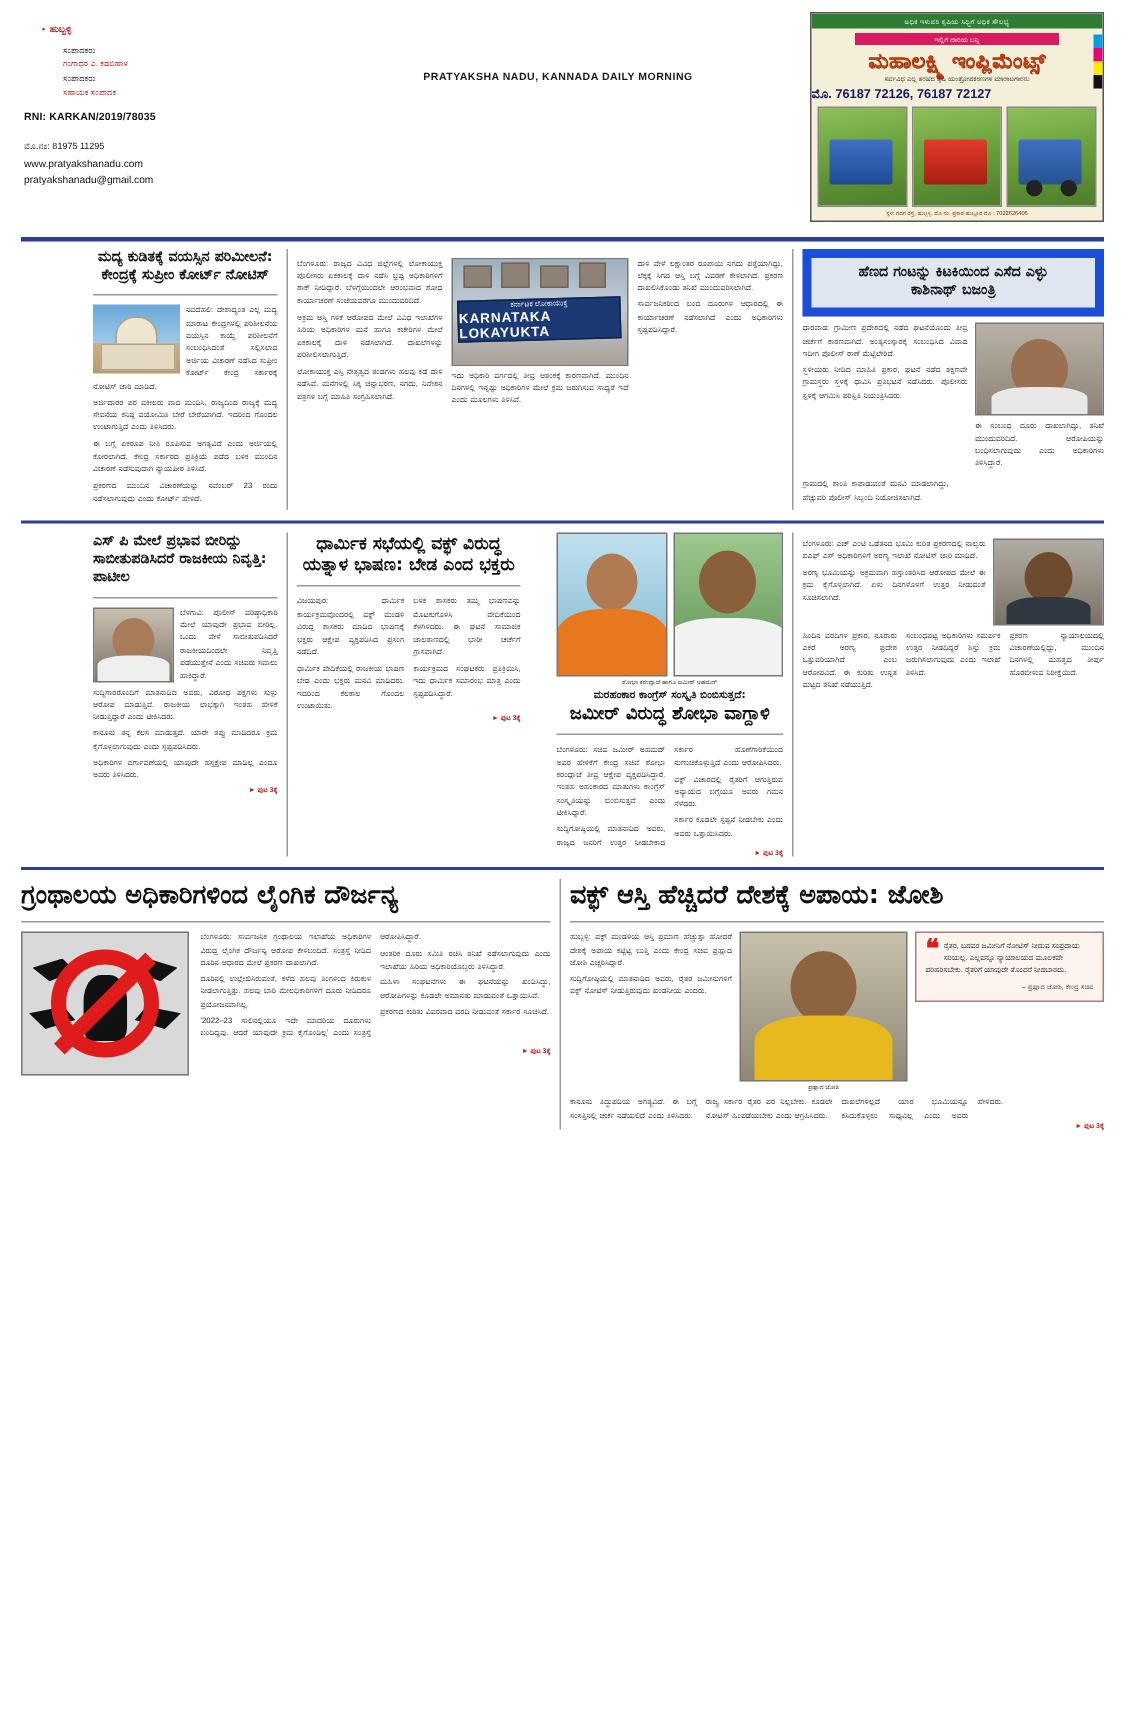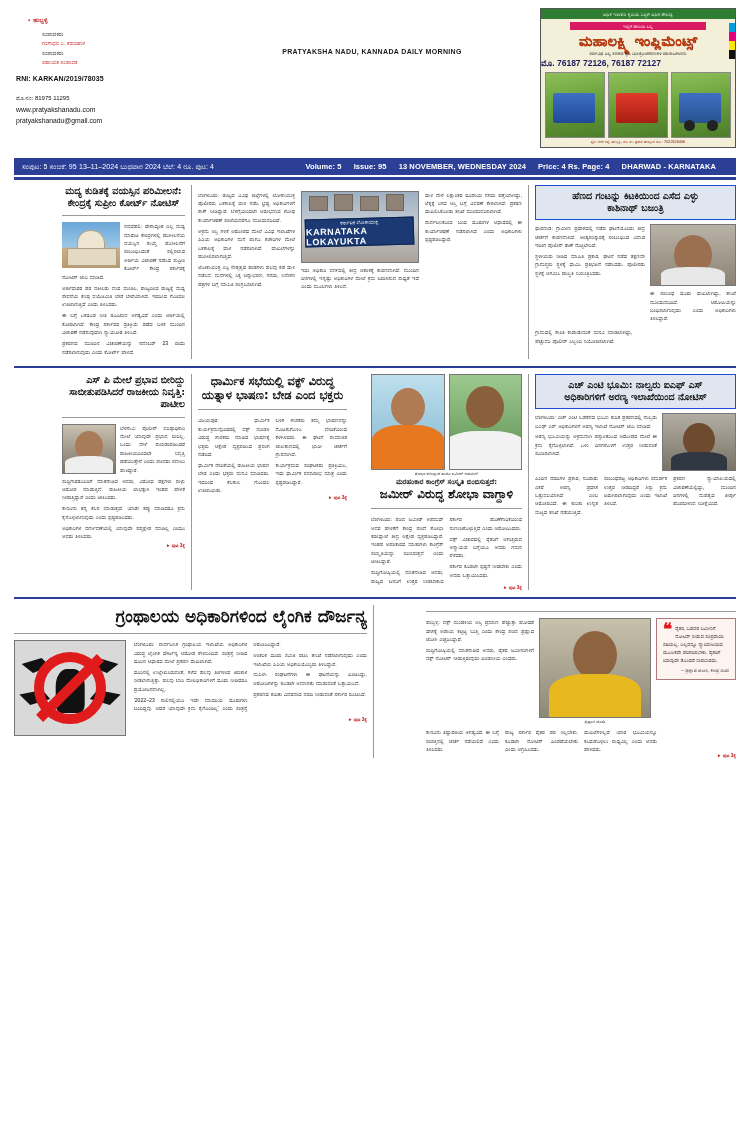--- a/index.html
+++ b/index.html
@@ -89,26 +89,26 @@
   .col-right { width: 208px; padding-left: 6px; border-left: 1px solid #999; }
 
   
   .hl-red-big {
     color: #e01b1b; font-family: "DejaVu Sans", sans-serif;
     font-weight: bold; font-size: 25px; text-align: center; line-height: 1.15;
     letter-spacing: .3px; text-shadow: .4px .4px 0 #8e0f0f;
   }
   .hl-blk {
     font-family: "DejaVu Sans", sans-serif; font-weight: bold;
-    font-size: 11.5px; line-height: 1.3; color: #111; text-align: right;
+    font-size: 11.5px; line-height: 1.3; color: #111;
   }
   .hl-blk.center { text-align: center; }
   .hl-small { font-size: 9.5px; }
   .hl-box {
-    border: 1px solid #1d4ed8; background: #dfe6ef; text-align: center;
+    border: 6px solid #1d4ed8; background: #dfe6ef; text-align: center;
     padding: 4px 20px; font-family:"DejaVu Sans",sans-serif; font-weight:bold;
     font-size: 9.5px; line-height: 1.35;
   }
 
   
   .bodytext { font-size: 5.2px; line-height: 1.62; text-align: justify; color: #1a1a1a; word-spacing: .4px; }
   .bodytext p { margin-bottom: 2.5px; }
   .cols2 { column-count: 2; column-gap: 6px; column-rule: none; }
   .cols3 { column-count: 3; column-gap: 6px; }
   .cols4 { column-count: 4; column-gap: 6px; }
@@ -146,21 +146,21 @@
   .face .body { position:absolute; left:50%; transform:translateX(-50%); border-radius: 40% 40% 0 0; }
 
   .quote-box { border:1px solid #b07a7a; background:#fdf4f0; padding:5px 6px; font-size:5px; line-height:1.6; position:relative; }
   .q-mark { color:#e01b1b; font-size:17px; font-weight:bold; line-height:.7; float:left; margin-right:3px; }
   .q-attr { text-align:right; font-size:4.6px; margin-top:3px; color:#333; }
 
   .sep-h { height:1px; background:#999; margin: 6px 0; }
   .sep-h2 { height:2px; background:#2c3f96; margin: 7px 0 6px; }
   .moreline { text-align:right; font-size:4.6px; color:#c01a1a; font-weight:bold; }
 
-  .bottom { display:flex; margin-top:4px;gap:46px; }
+  .bottom { display:flex; margin-top:4px; }
   .bl { width: 360px; padding-right:6px; border-right:1px solid #999; }
   .br { flex:1; padding-left:6px; }
 
   .stop-img { width:112px; height:96px; border:1px solid #777; background:#d9d9d9; position:relative; overflow:hidden; float:left; margin:0 4px 3px 0;}
   .stop-ring { position:absolute; left:50%; top:50%; transform:translate(-50%,-50%);
                width:72px; height:72px; border-radius:50%; border:10px solid #e01b1b; }
   .stop-slash { position:absolute; left:50%; top:50%; width:86px; height:10px;
                 background:#e01b1b; transform:translate(-50%,-50%) rotate(-45deg); }
   .silh { position:absolute; background:#111; }
 </style>
@@ -212,29 +212,20 @@
           </div>
         <div class="ad-photo">
             <div class="mach m-trail"></div>
             <div class="wheelz"></div>
           </div>
       </div>
       <div class="ad-footer">ಸ್ಥಳ: ಗದಗ ರಸ್ತೆ, ಹುಬ್ಬಳ್ಳಿ, ಮೊ ನಂ. ಪ್ರಕಾಶ ಹುಲ್ಲೂರ ಮೊ : 7022626406</div>
     </div>
   </div>
 
-  <div class="infobar">
-    <span class="kn seg">ಸಂಪುಟ: 5   ಸಂಚಿಕೆ: 95   13–11–2024 ಬುಧವಾರ 2024   ಬೆಲೆ: 4 ರೂ.   ಪುಟ: 4</span>
-    <span class="spacer"></span>
-    <span class="seg">Volume: 5</span>
-    <span class="seg">Issue: 95</span>
-    <span class="seg">13 NOVEMBER, WEDNESDAY 2024</span>
-    <span class="seg">Price: 4 Rs. Page: 4</span>
-    <span class="seg">DHARWAD - KARNATAKA</span>
-  </div>
   <div class="rule-thick"></div>
 
   <div class="content">
 
     <div class="col-left">
       <div class="hl-blk hl-small center">ಮದ್ಯ ಕುಡಿತಕ್ಕೆ ವಯಸ್ಸಿನ ಪರಿಮೀಲನೆ: ಕೇಂದ್ರಕ್ಕೆ ಸುಪ್ರೀಂ ಕೋರ್ಟ್ ನೋಟಿಸ್</div>
       <div class="sep-h"></div>
       <div class="bodytext">
         <div class="sc-img">
             <div class="sc-dome"></div>
@@ -362,21 +353,20 @@
           <p>ಬೆಂಗಳೂರು: ಸಚಿವ ಜಮೀರ್ ಅಹಮದ್ ಅವರ ಹೇಳಿಕೆಗೆ ಕೇಂದ್ರ ಸಚಿವೆ ಶೋಭಾ ಕರಂದ್ಲಾಜೆ ತೀವ್ರ ಆಕ್ಷೇಪ ವ್ಯಕ್ತಪಡಿಸಿದ್ದಾರೆ. ಇಂತಹ ಅಹಂಕಾರದ ಮಾತುಗಳು ಕಾಂಗ್ರೆಸ್ ಸಂಸ್ಕೃತಿಯನ್ನು ಬಿಂಬಿಸುತ್ತವೆ ಎಂದು ಟೀಕಿಸಿದ್ದಾರೆ.</p>
           <p>ಸುದ್ದಿಗೋಷ್ಠಿಯಲ್ಲಿ ಮಾತನಾಡಿದ ಅವರು, ರಾಜ್ಯದ ಜನರಿಗೆ ಉತ್ತರ ನೀಡಬೇಕಾದ ಸರ್ಕಾರ ಹೊಣೆಗಾರಿಕೆಯಿಂದ ನುಣುಚಿಕೊಳ್ಳುತ್ತಿದೆ ಎಂದು ಆರೋಪಿಸಿದರು.</p>
           <p>ವಕ್ಫ್ ವಿಚಾರದಲ್ಲಿ ರೈತರಿಗೆ ಆಗುತ್ತಿರುವ ಅನ್ಯಾಯದ ಬಗ್ಗೆಯೂ ಅವರು ಗಮನ ಸೆಳೆದರು.</p>
           <p>ಸರ್ಕಾರ ಕೂಡಲೇ ಸ್ಪಷ್ಟನೆ ನೀಡಬೇಕು ಎಂದು ಅವರು ಒತ್ತಾಯಿಸಿದರು.</p>
         </div>
         <div class="moreline">► ಪುಟ 3ಕ್ಕೆ</div>
       </div>
     </div>
 
     <div class="col-right">
-      <div class="hl-box">ಎಚ್ ಎಂಟಿ ಭೂಮಿ: ನಾಲ್ವರು ಐಎಫ್ ಎಸ್ ಅಧಿಕಾರಿಗಳಿಗೆ ಅರಣ್ಯ ಇಲಾಖೆಯಿಂದ ನೋಟಿಸ್</div>
       <div style="display:flex;gap:5px;margin-top:4px;">
         <div class="bodytext" style="flex:1">
           <p>ಬೆಂಗಳೂರು: ಎಚ್ ಎಂಟಿ ಒಡೆತನದ ಭೂಮಿ ಕುರಿತ ಪ್ರಕರಣದಲ್ಲಿ ನಾಲ್ವರು ಐಎಫ್ ಎಸ್ ಅಧಿಕಾರಿಗಳಿಗೆ ಅರಣ್ಯ ಇಲಾಖೆ ನೋಟಿಸ್ ಜಾರಿ ಮಾಡಿದೆ.</p>
           <p>ಅರಣ್ಯ ಭೂಮಿಯನ್ನು ಅಕ್ರಮವಾಗಿ ಹಸ್ತಾಂತರಿಸಿದ ಆರೋಪದ ಮೇಲೆ ಈ ಕ್ರಮ ಕೈಗೊಳ್ಳಲಾಗಿದೆ. ಏಳು ದಿನಗಳೊಳಗೆ ಉತ್ತರ ನೀಡುವಂತೆ ಸೂಚಿಸಲಾಗಿದೆ.</p>
         </div>
         <div style="width:74px">
           <div class="photo" style="height:58px;background:linear-gradient(180deg,#b2ada4,#7a7266)">
             <div class="face">
               <div class="head" style="top:16%;width:32px;height:34px;background:#6e4a2e"></div>
               <div class="body" style="bottom:0;width:56px;height:32%;background:#2f3740"></div>
@@ -413,20 +403,21 @@
         <p>ದೂರಿನಲ್ಲಿ ಉಲ್ಲೇಖಿಸಿರುವಂತೆ, ಕಳೆದ ಹಲವು ತಿಂಗಳಿಂದ ಕಿರುಕುಳ ನೀಡಲಾಗುತ್ತಿತ್ತು. ಹಲವು ಬಾರಿ ಮೇಲಧಿಕಾರಿಗಳಿಗೆ ದೂರು ನೀಡಿದರೂ ಪ್ರಯೋಜನವಾಗಿಲ್ಲ.</p>
         <p>'2022–23 ಸಾಲಿನಲ್ಲಿಯೂ ಇದೇ ಮಾದರಿಯ ದೂರುಗಳು ಬಂದಿದ್ದವು. ಆದರೆ ಯಾವುದೇ ಕ್ರಮ ಕೈಗೊಂಡಿಲ್ಲ' ಎಂದು ಸಂತ್ರಸ್ತೆ ಆರೋಪಿಸಿದ್ದಾರೆ.</p>
         <p>ಆಂತರಿಕ ದೂರು ಸಮಿತಿ ರಚಿಸಿ ತನಿಖೆ ನಡೆಸಲಾಗುವುದು ಎಂದು ಇಲಾಖೆಯ ಹಿರಿಯ ಅಧಿಕಾರಿಯೊಬ್ಬರು ತಿಳಿಸಿದ್ದಾರೆ.</p>
         <p>ಮಹಿಳಾ ಸಂಘಟನೆಗಳು ಈ ಘಟನೆಯನ್ನು ಖಂಡಿಸಿದ್ದು, ಆರೋಪಿಗಳನ್ನು ಕೂಡಲೇ ಅಮಾನತು ಮಾಡುವಂತೆ ಒತ್ತಾಯಿಸಿವೆ.</p>
         <p>ಪ್ರಕರಣದ ಕುರಿತು ವಿವರವಾದ ವರದಿ ನೀಡುವಂತೆ ಸರ್ಕಾರ ಸೂಚಿಸಿದೆ.</p>
       </div>
       <div class="moreline">► ಪುಟ 3ಕ್ಕೆ</div>
     </div>
 
     <div class="br">
+      <div class="hl-blk" style="font-size:17px">ವಕ್ಫ್ ಆಸ್ತಿ ಹೆಚ್ಚಿದರೆ ದೇಶಕ್ಕೆ ಅಪಾಯ: ಜೋಶಿ</div>
       <div class="sep-h"></div>
       <div style="display:flex;gap:5px;">
         <div class="bodytext" style="width:108px">
           <p>ಹುಬ್ಬಳ್ಳಿ: ವಕ್ಫ್ ಮಂಡಳಿಯ ಆಸ್ತಿ ಪ್ರಮಾಣ ಹೆಚ್ಚುತ್ತಾ ಹೋದರೆ ದೇಶಕ್ಕೆ ಅಪಾಯ ಕಟ್ಟಿಟ್ಟ ಬುತ್ತಿ ಎಂದು ಕೇಂದ್ರ ಸಚಿವ ಪ್ರಹ್ಲಾದ ಜೋಶಿ ಎಚ್ಚರಿಸಿದ್ದಾರೆ.</p>
           <p>ಸುದ್ದಿಗೋಷ್ಠಿಯಲ್ಲಿ ಮಾತನಾಡಿದ ಅವರು, ರೈತರ ಜಮೀನುಗಳಿಗೆ ವಕ್ಫ್ ನೋಟಿಸ್ ನೀಡುತ್ತಿರುವುದು ಖಂಡನೀಯ ಎಂದರು.</p>
         </div>
         <div style="width:112px">
           <div class="photo" style="height:100px;background:linear-gradient(180deg,#c7c1ac,#8e8878)">
             <div class="face">
               <div class="head" style="top:12%;width:44px;height:48px;background:#8e6340"></div>

